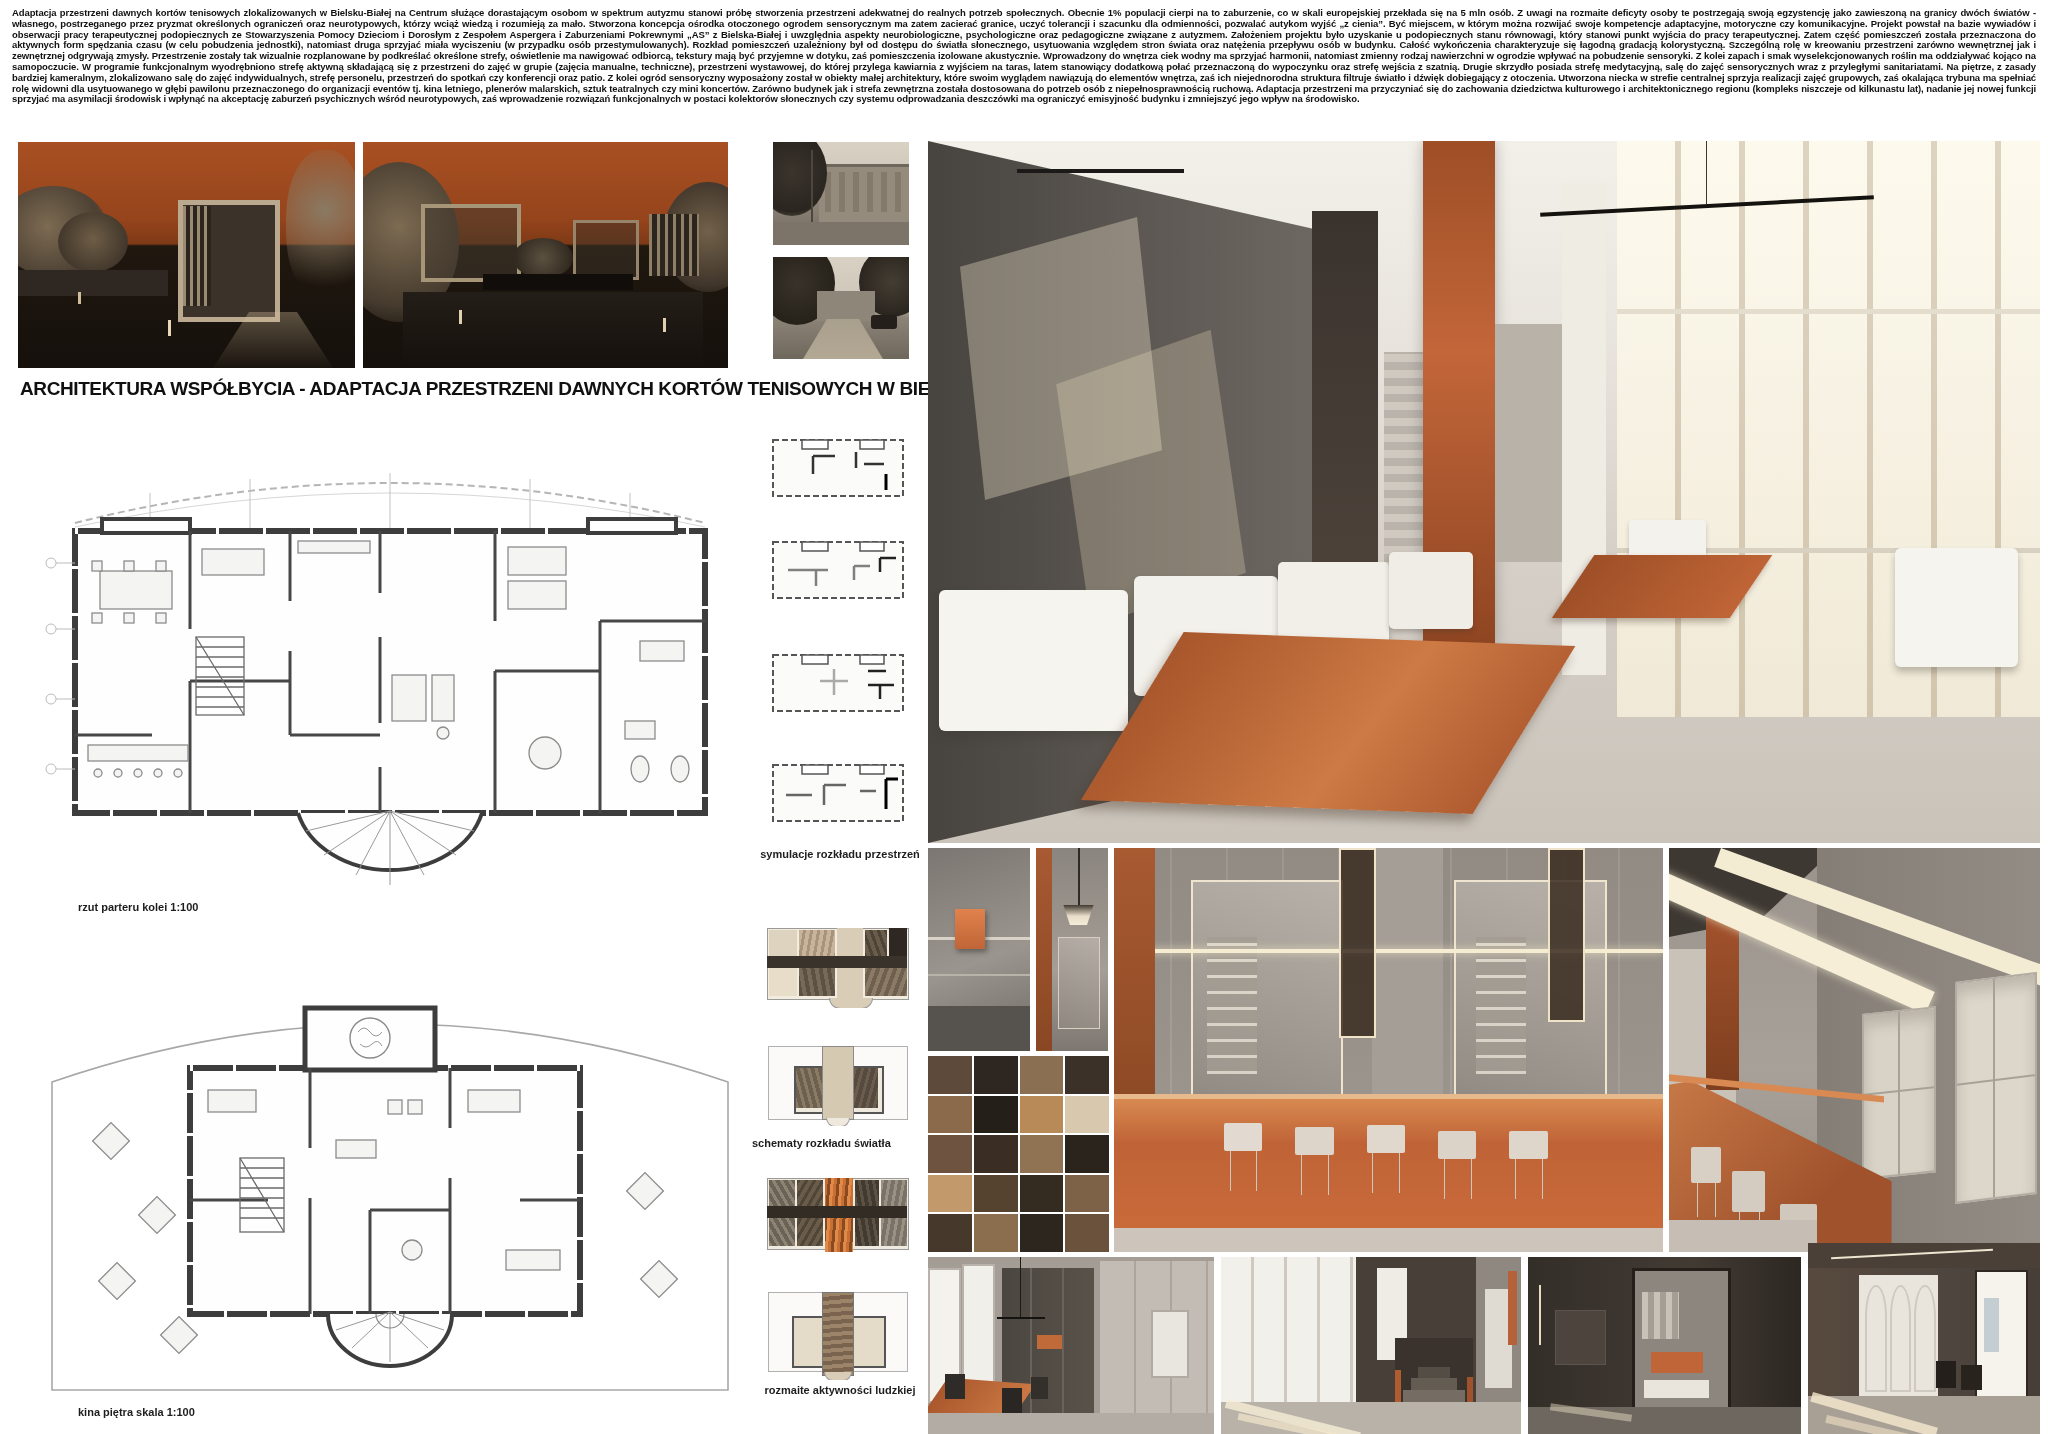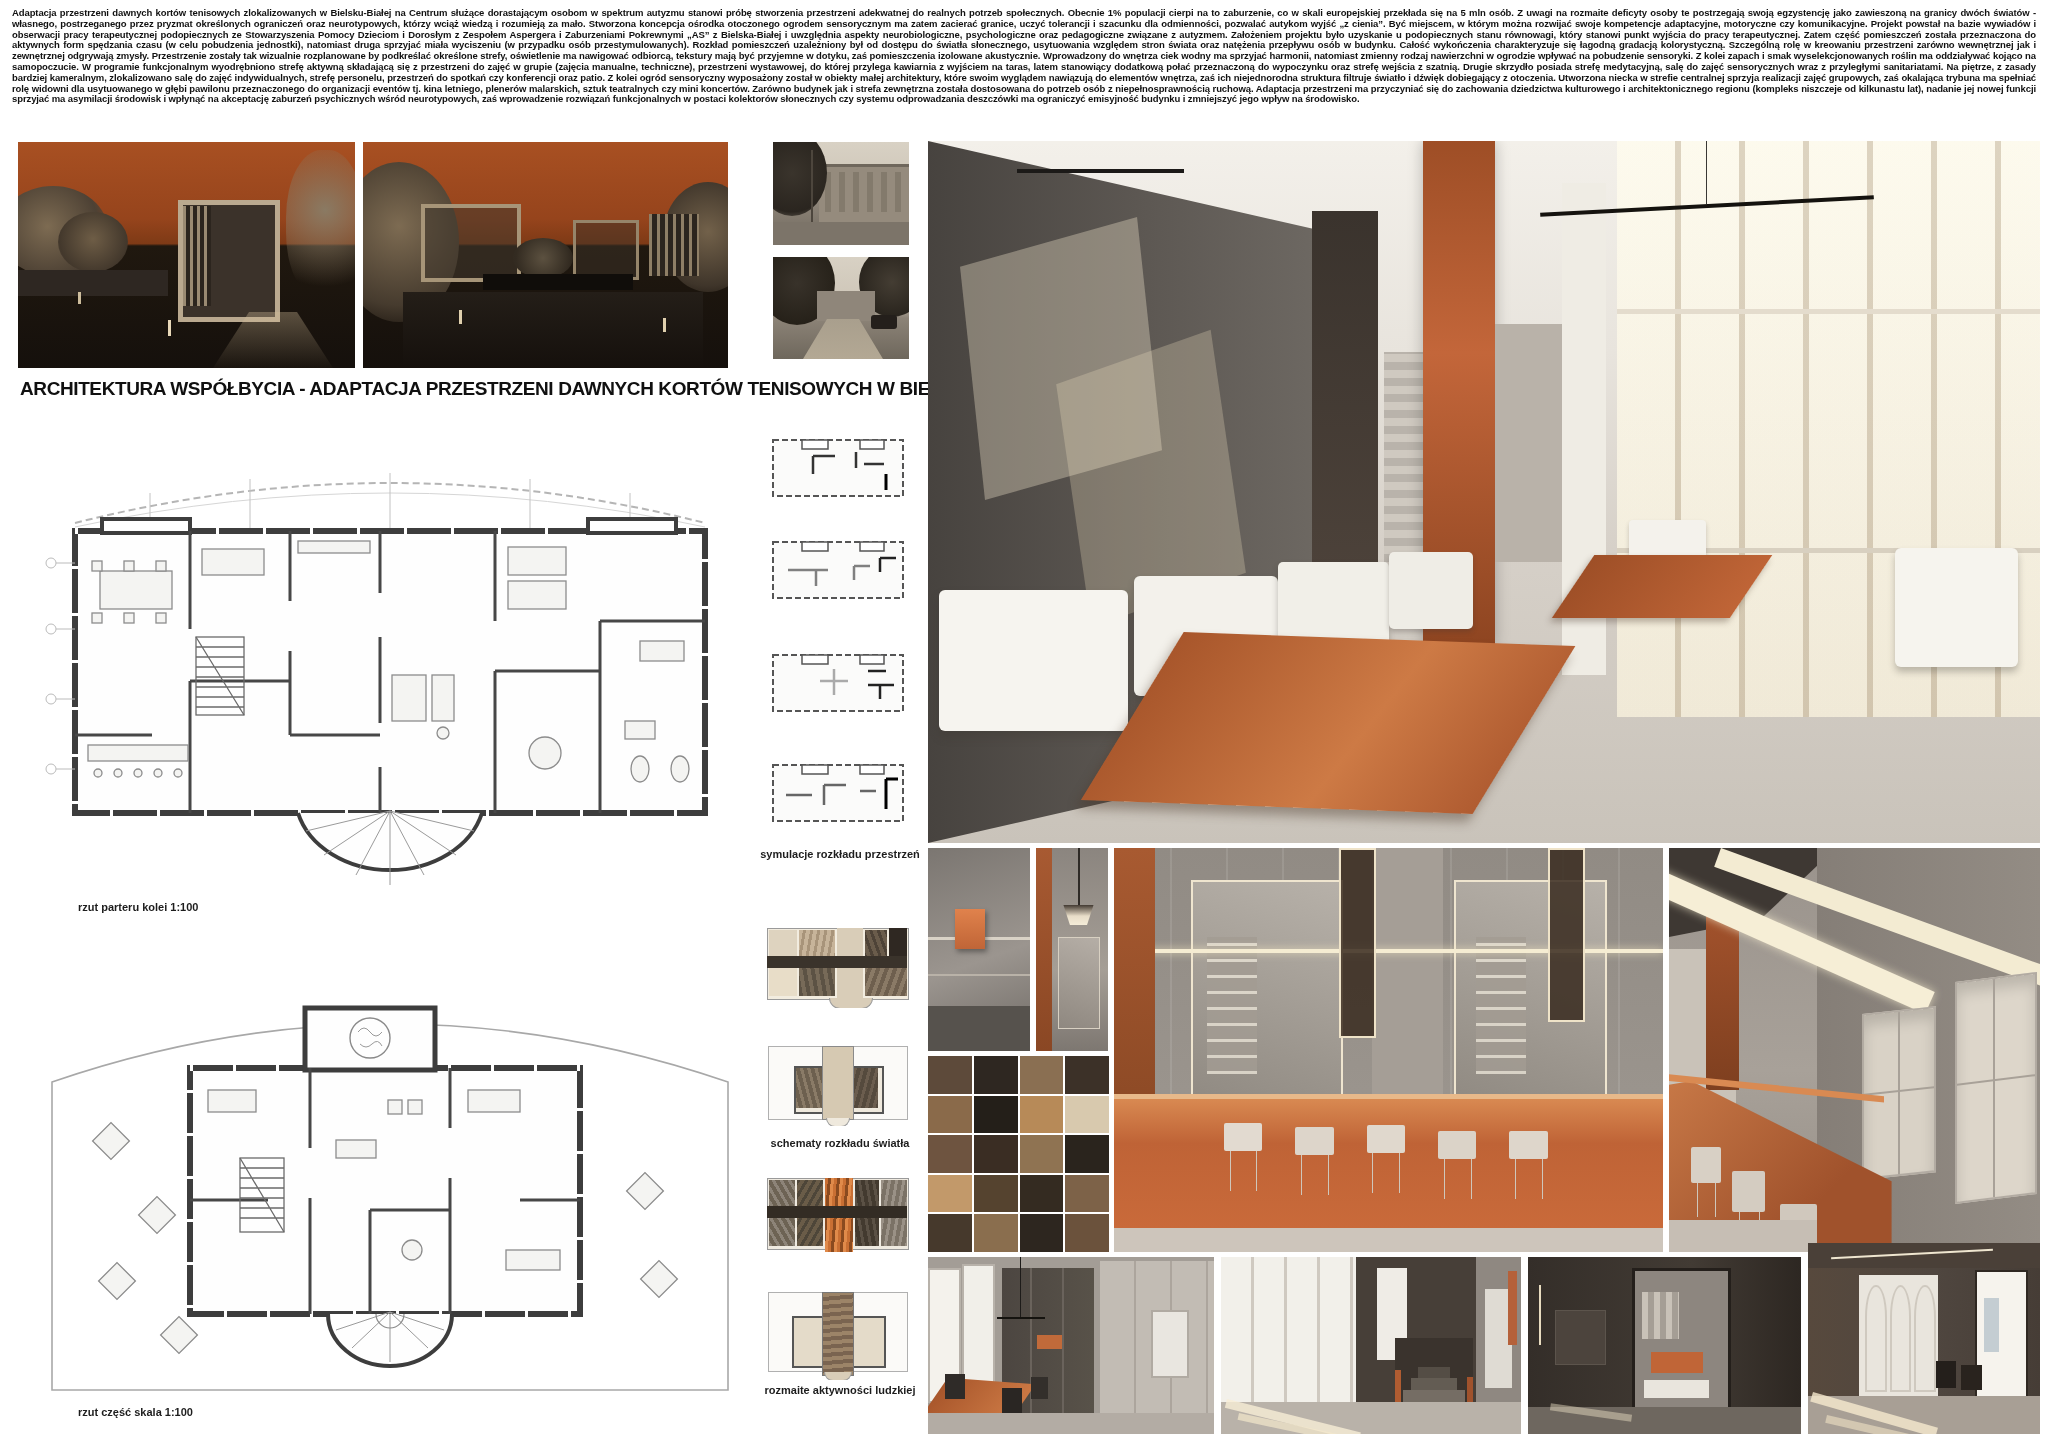--- a/index.html
+++ b/index.html
@@ -166,21 +166,21 @@
         <rect x="168" y="140" width="48" height="22"></rect>
         <rect x="428" y="140" width="52" height="22"></rect>
         <rect x="466" y="300" width="54" height="20"></rect>
         <circle cx="372" cy="300" r="10"></circle>
         <rect x="296" y="190" width="40" height="18"></rect>
         <rect x="348" y="150" width="14" height="14"></rect>
           <rect x="368" y="150" width="14" height="14"></rect>
       </g>
     </svg>
   </div>
-  <div class="cap" style="left:78px;top:1406px;">rzut część skala 1:100</div>
+  <div class="cap" style="left:78px;top:1406px;">kina piętra skala 1:100</div>
 
   <div class="tile" style="left:768px;top:430px;width:140px;height:72px;background:#fff;">
     <svg viewBox="0 0 140 72" width="140" height="72">
       <rect x="5" y="10" width="130" height="56" fill="#fbfbfa" stroke="#555" stroke-width="2" stroke-dasharray="6 3"></rect>
       <rect x="34" y="10" width="26" height="9" fill="#fff" stroke="#555" stroke-width="1.5"></rect>
       <rect x="92" y="10" width="24" height="9" fill="#fff" stroke="#555" stroke-width="1.5"></rect>
       <path d="M45,26 h22 M45,26 v18 M88,22 v16 M96,34 h20" stroke="#333" stroke-width="2.5" fill="none"></path>
       <path d="M118,44 v16" stroke="#000" stroke-width="3" fill="none"></path>
     </svg>
   </div>
@@ -227,21 +227,21 @@
     <div class="shape" style="left:66px;top:76px;width:42px;height:10px;background:#d9cdb8;border:1px solid #9a9a9a;border-top:none;border-radius:0 0 20px 20px;"></div>
   </div>
   <div class="tile" style="left:766px;top:1042px;width:142px;height:84px;background:#fff;">
     <div class="shape" style="left:2px;top:4px;width:138px;height:72px;border:1px solid #b0b0b0;background:#fbfaf8;"></div>
     <div class="shape" style="left:28px;top:24px;width:86px;height:44px;border:2px solid #555;background:#efe9dd;"></div>
     <div class="shape" style="left:56px;top:4px;width:30px;height:72px;background:#d6c9b2;border:1px solid #8a8a8a;"></div>
     <div class="shape" style="left:30px;top:26px;width:26px;height:40px;background:repeating-linear-gradient(75deg,#8a7b67 0 3px,#6d604f 3px 7px);"></div>
     <div class="shape" style="left:88px;top:26px;width:24px;height:40px;background:repeating-linear-gradient(105deg,#6b5d4e 0 3px,#554a3d 3px 7px);"></div>
     <div class="shape" style="left:60px;top:76px;width:22px;height:8px;background:#efe9dd;border:1px solid #9a9a9a;border-top:none;border-radius:0 0 12px 12px;"></div>
   </div>
-  <div class="cap" style="left:752px;top:1137px;width:176px;text-align:center;">schematy rozkładu światła</div>
+  <div class="cap" style="left:752px;top:1137px;width:176px;">schematy rozkładu światła</div>
 
   <div class="tile" style="left:763px;top:1172px;width:148px;height:86px;background:#fff;">
     <div class="shape" style="left:4px;top:6px;width:140px;height:70px;border:1px solid #9a9a9a;background:#efeae0;"></div>
     <div class="shape" style="left:6px;top:8px;width:26px;height:66px;background:repeating-linear-gradient(60deg,#8d8478 0 3px,#6d6354 3px 7px);"></div>
     <div class="shape" style="left:34px;top:8px;width:26px;height:66px;background:repeating-linear-gradient(120deg,#4e4639 0 3px,#6a5c48 3px 7px);"></div>
     <div class="shape" style="left:62px;top:6px;width:28px;height:74px;background:repeating-linear-gradient(95deg,#c96f33 0 3px,#8a4a1f 3px 6px,#e08a4a 6px 9px);"></div>
     <div class="shape" style="left:92px;top:8px;width:24px;height:66px;background:repeating-linear-gradient(80deg,#5b5145 0 3px,#433a2f 3px 7px);"></div>
     <div class="shape" style="left:118px;top:8px;width:26px;height:66px;background:repeating-linear-gradient(100deg,#9a9186 0 3px,#7b7266 3px 7px);"></div>
     <div class="shape" style="left:4px;top:34px;width:140px;height:12px;background:#332c24;"></div>
   </div>

